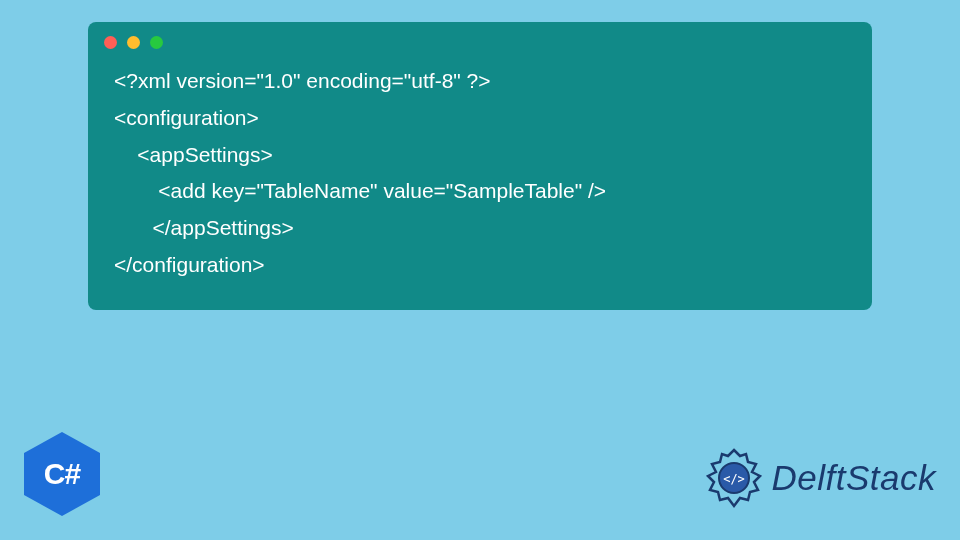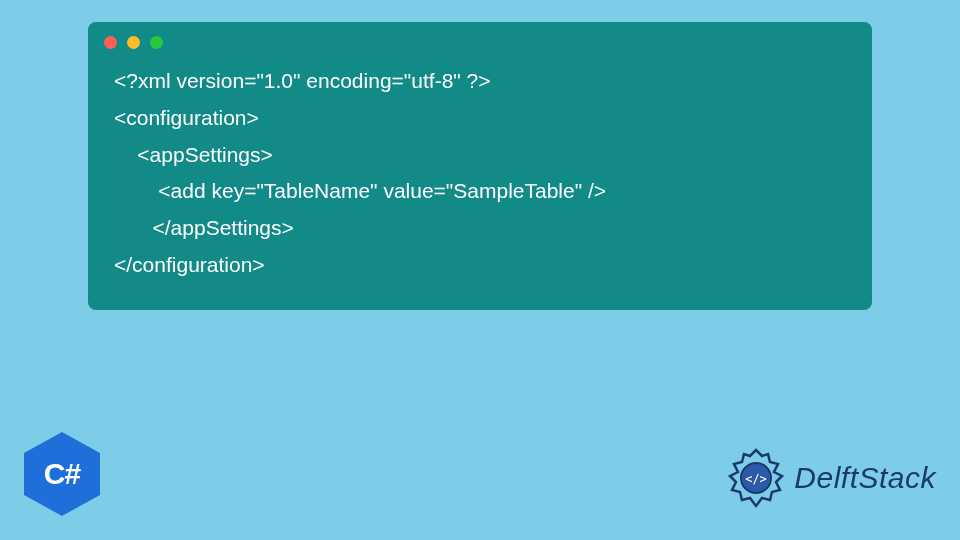--- a/index.html
+++ b/index.html
@@ -72,21 +72,21 @@
       gap: 6px;
     }
     .ds-logo {
       width: 64px;
       height: 64px;
       position: relative;
     }
     .ds-logo svg { width: 64px; height: 64px; }
     .ds-text {
       color: #1a3a6e;
-      font-size: 30px;
+      font-size: 35px;
       font-weight: 500;
       font-style: italic;
       letter-spacing: 0.5px;
     }
   </style>
 </head>
 <body>
 
 <div class="code-window">
   <div class="window-controls">

